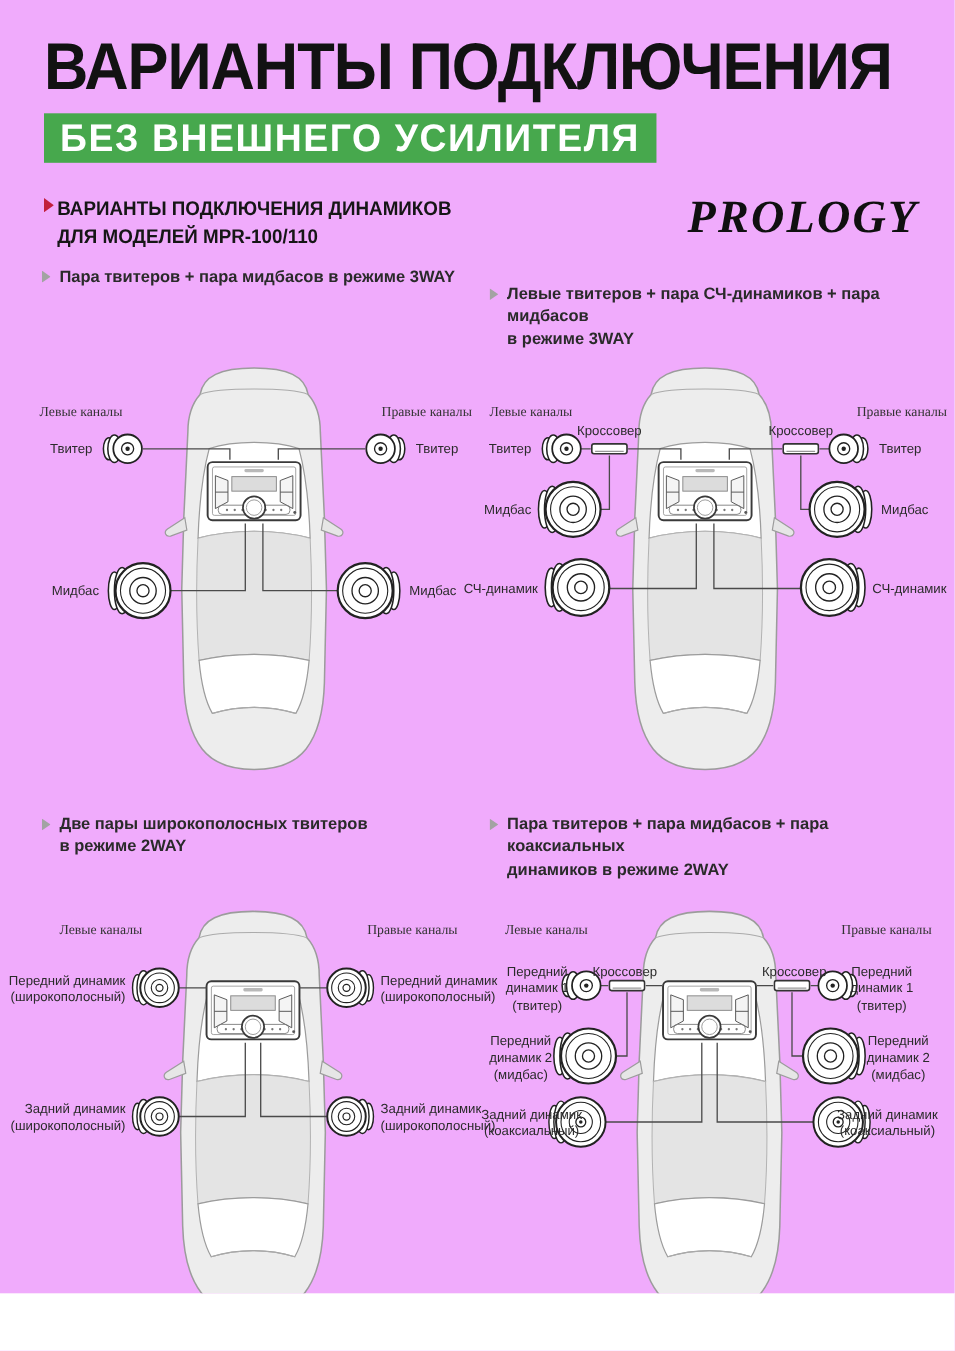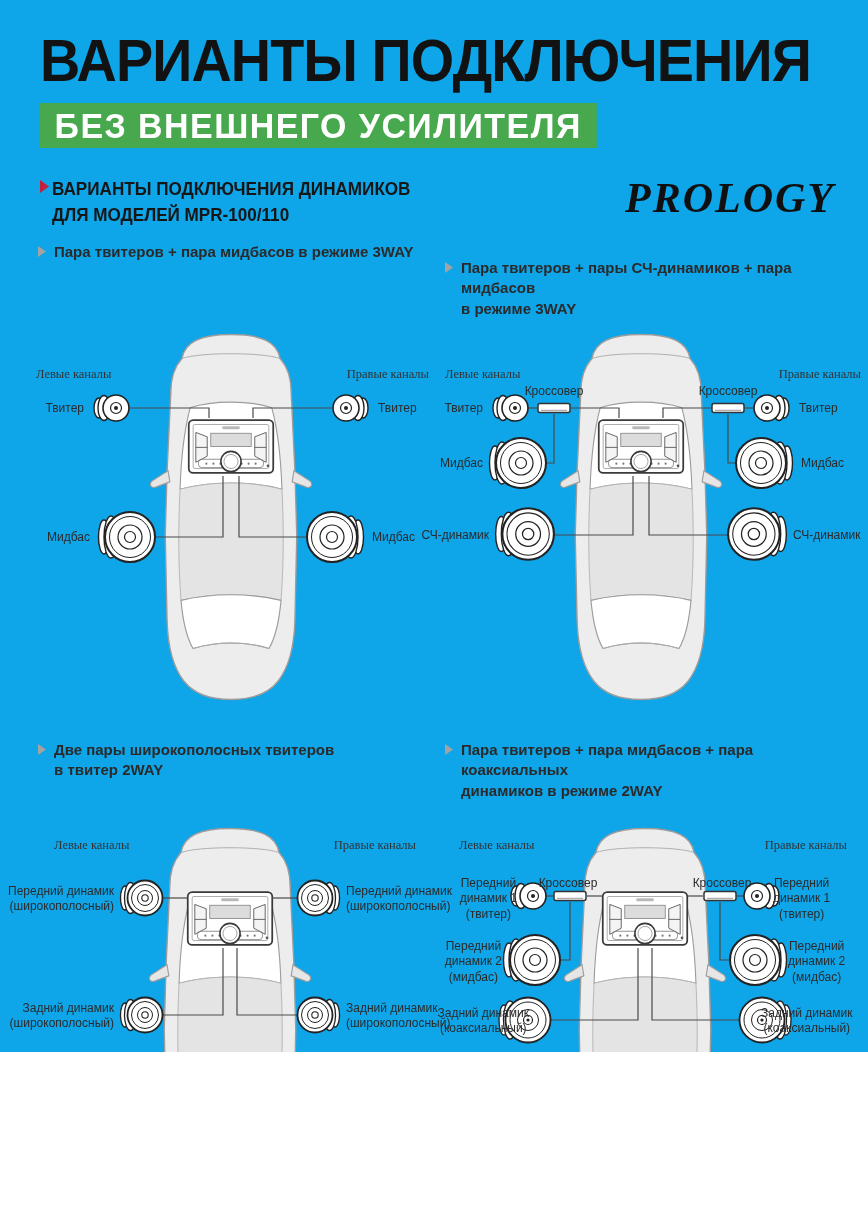--- a/index.html
+++ b/index.html
@@ -1,16 +1,16 @@
 <!DOCTYPE html>
 <html><head>
 <meta charset="utf-8">
 <style>
   html,body{margin:0;padding:0;background:#fff;}
-  .page{position:relative;width:868px;height:1052px;background:#0ea5e9;
+  .page{position:relative;width:868px;height:1176px;background:#f0abfc;
         font-family:"Liberation Sans",sans-serif;overflow:hidden;color:#222;}
   .title{position:absolute;left:40px;top:26px;font-size:60px;font-weight:700;color:#121212;
          letter-spacing:-1px;white-space:nowrap;transform:scaleX(0.93);transform-origin:left top;}
   .band{position:absolute;left:40px;top:103px;height:45px;line-height:45px;padding:0 15px;
         background:#47a84d;color:#ffffff;font-size:35px;font-weight:700;letter-spacing:1.5px;
         white-space:nowrap;transform:scaleX(0.97);transform-origin:left top;}
   .section{position:absolute;left:40px;top:176px;display:flex;gap:3px;}
   .red-tri{width:9px;height:13px;margin-top:4px;background:#c2203d;
            clip-path:polygon(0 0,100% 50%,0 100%);flex:none;}
   .section-text{font-size:18px;font-weight:700;color:#161616;line-height:1.45;white-space:nowrap;
@@ -124,29 +124,29 @@
 
   <div class="brand">PROLOGY</div>
 
   <div class="quad-title" style="left:38px;top:242px;width:395px;">
     <div class="gray-tri"></div>
     <div><span>Пара твитеров + пара мидбасов в режиме 3WAY</span></div>
   </div>
   <div class="quad-title" style="left:445px;top:258px;width:415px;">
     <div class="gray-tri"></div>
     <div>
-      <div>Пара твитеров + пары СЧ-динамиков + пара мидбасов</div>
+      <div>Левые твитеров + пара СЧ-динамиков + пара мидбасов</div>
       <div>в режиме 3WAY</div>
     </div>
   </div>
   <div class="quad-title" style="left:38px;top:740px;width:395px;">
     <div class="gray-tri"></div>
     <div>
       <div>Две пары широкополосных твитеров</div>
-      <div>в твитер 2WAY</div>
+      <div>в режиме 2WAY</div>
     </div>
   </div>
   <div class="quad-title" style="left:445px;top:740px;width:415px;">
     <div class="gray-tri"></div>
     <div>
       <div>Пара твитеров + пара мидбасов + пара коаксиальных</div>
       <div>динамиков в режиме 2WAY</div>
     </div>
   </div>
 

